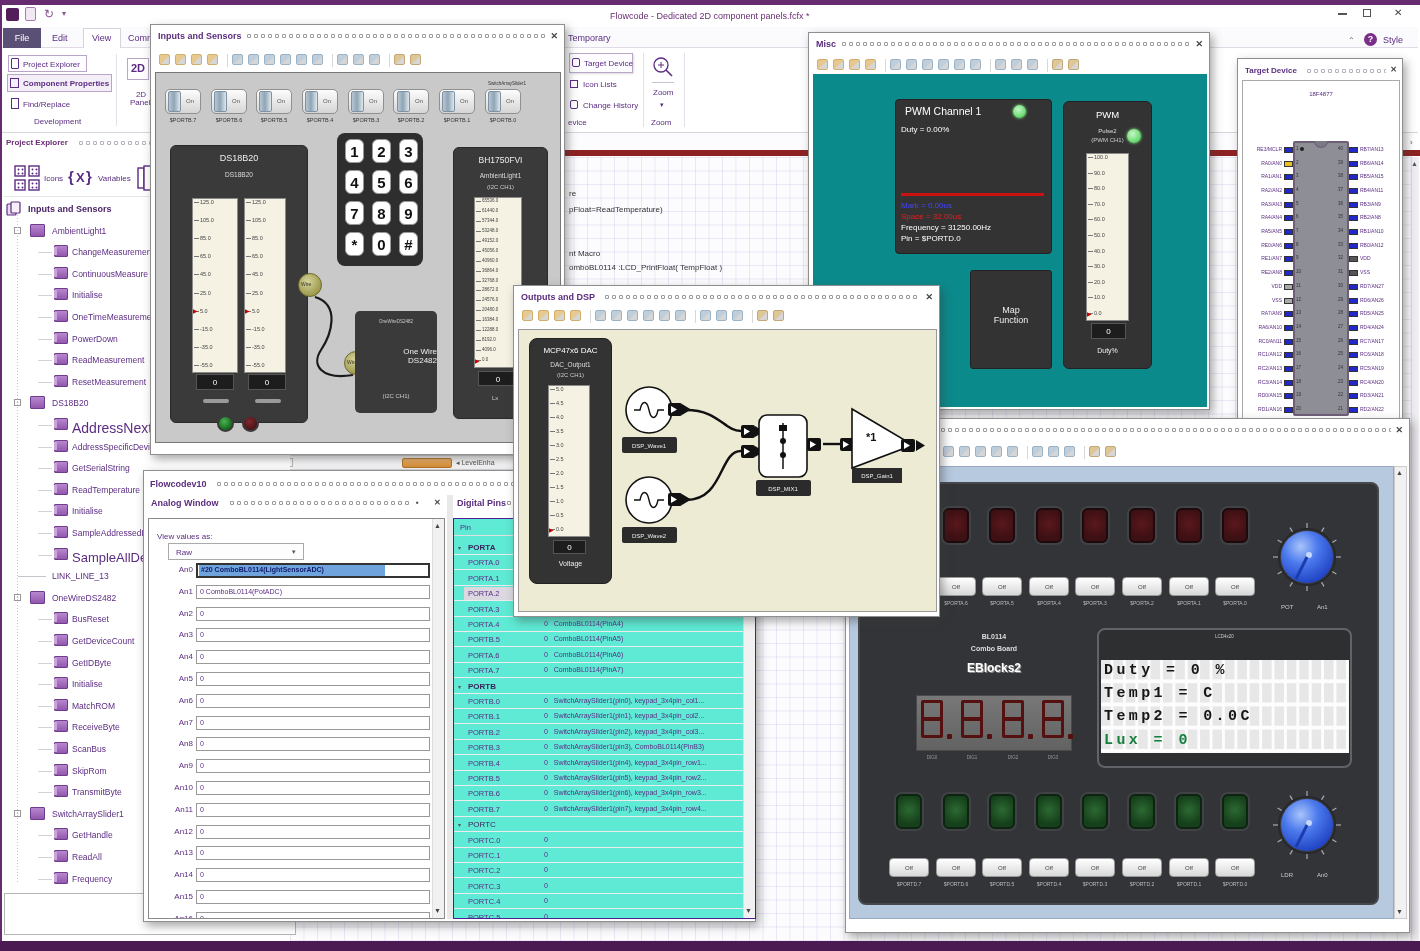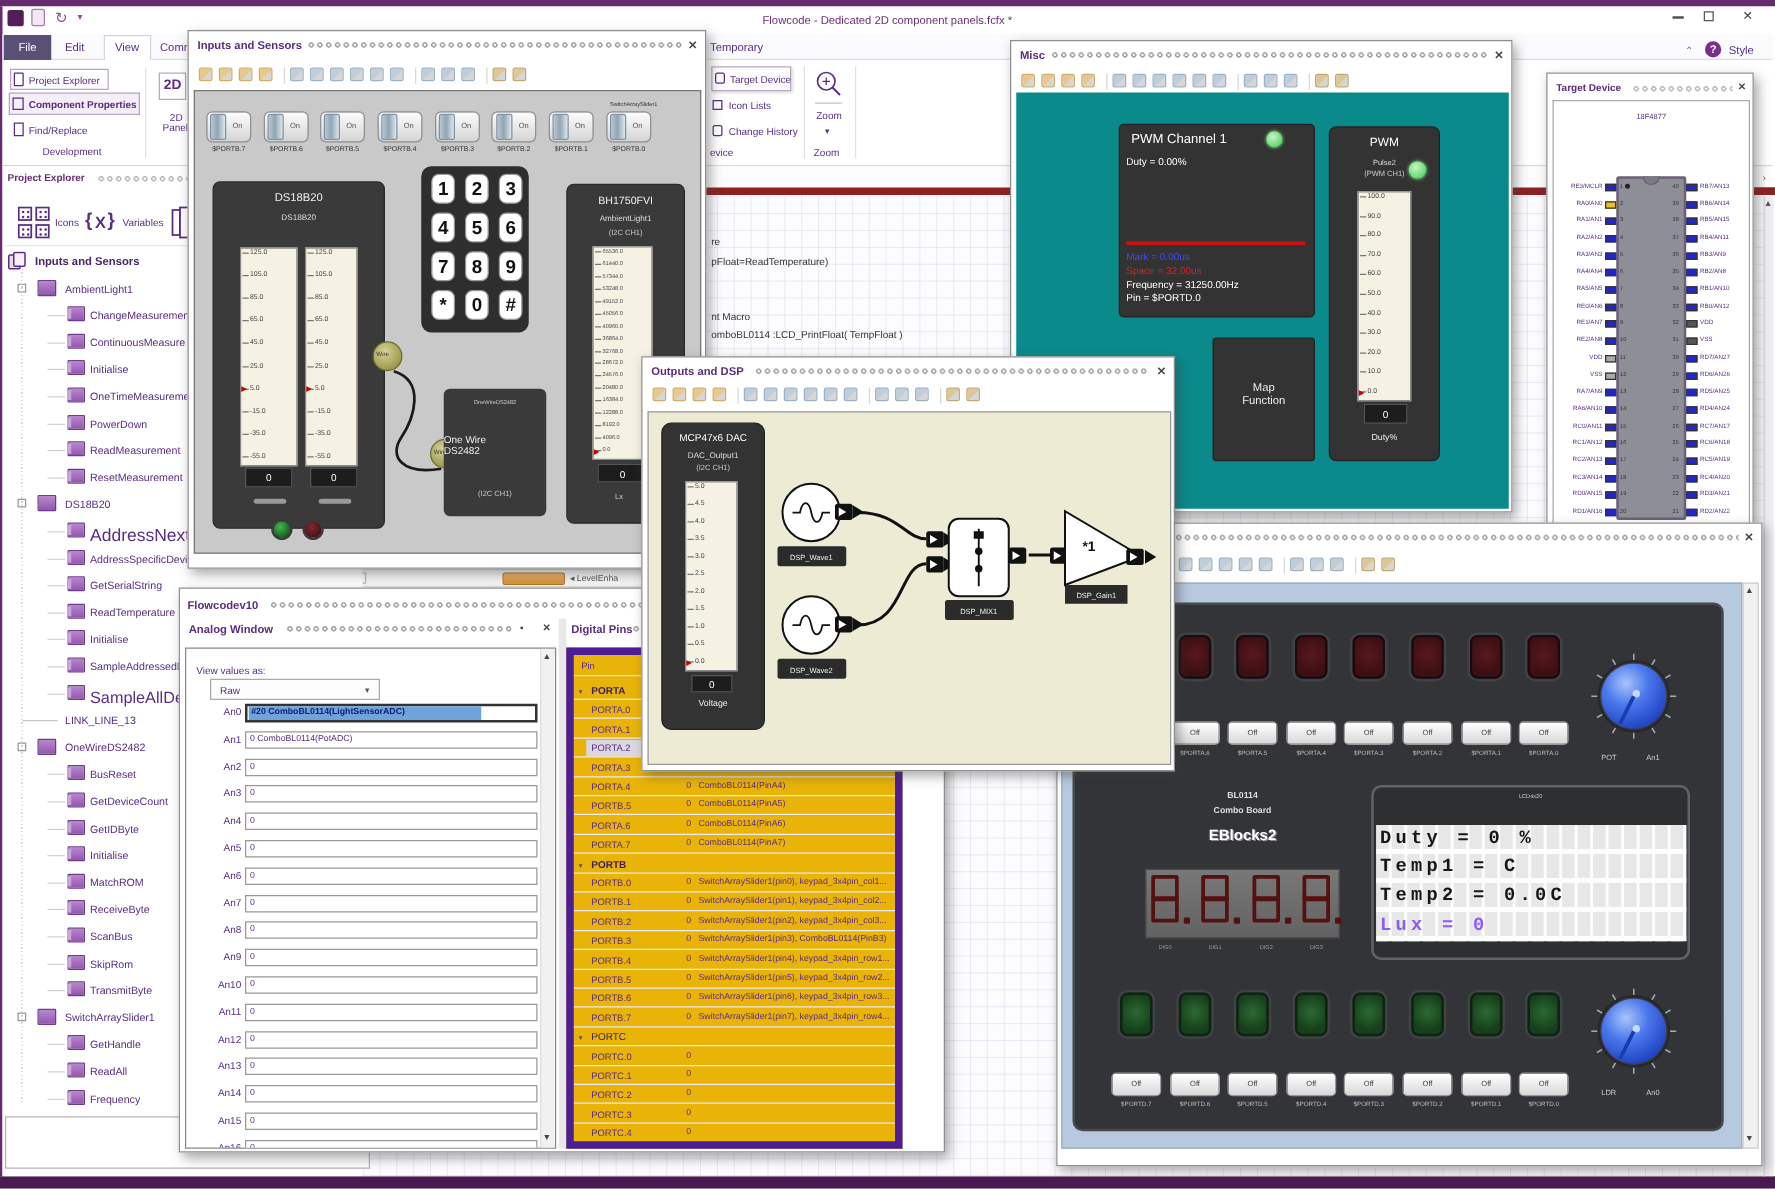--- a/index.html
+++ b/index.html
@@ -313,21 +313,21 @@
     <div class="abs" style="left:248px;top:207px;width:19px;height:24px;background:#fff;border:1px solid #999;border-radius:6px;font-size:15px;font-weight:bold;color:#111;text-align:center;line-height:23px">#</div>
     <svg class="abs" style="left:140px;top:240px" width="130" height="160" viewBox="0 0 130 160">
 <path d="M 24 32 C 50 40 40 70 30 85 C 20 100 30 115 62 110" fill="none" stroke="#1a1a1a" stroke-width="2.2"></path>
     </svg>
     <div class="abs" style="left:147px;top:248px;width:24px;height:24px;border-radius:50%;background:radial-gradient(circle at 40% 35%,#d6d49a,#9a9648 75%);border:1px solid #6e6a30"></div>
     <div class="abs" style="left:150px;top:256px;font-size:5px;color:#333">Wire</div>
     <div class="abs" style="left:193px;top:326px;width:24px;height:24px;border-radius:50%;background:radial-gradient(circle at 40% 35%,#d6d49a,#9a9648 75%);border:1px solid #6e6a30"></div>
     <div class="abs" style="left:196px;top:334px;font-size:5px;color:#333">Wire</div>
     <div class="abs" style="left:204px;top:286px;width:82px;height:102px;background:#3a3a3a;border-radius:5px"></div>
     <div class="abs" style="left:204px;top:294px;width:82px;text-align:center;font-size:4.5px;color:#ccc">OneWireDS2482</div>
-    <div class="abs" style="left:204px;top:322px;width:82px;text-align:left;font-size:8px;color:#eee">One Wire<br>DS2482</div>
+    <div class="abs" style="left:204px;top:322px;width:82px;text-align:right;font-size:8px;color:#eee">One Wire<br>DS2482</div>
     <div class="abs" style="left:204px;top:368px;width:82px;text-align:center;font-size:6px;color:#ccc">(I2C CH1)</div>
     <div class="abs" style="left:302px;top:122px;width:95px;height:272px;background:#3a3a3a;border-radius:6px;border:1px solid #2a2a2a"></div>
     <div class="abs" style="left:302px;top:130px;width:95px;text-align:center;font-size:8.5px;color:#eee">BH1750FVI</div>
     <div class="abs" style="left:302px;top:147px;width:95px;text-align:center;font-size:6.5px;color:#ddd">AmbientLight1</div>
     <div class="abs" style="left:302px;top:159px;width:95px;text-align:center;font-size:6px;color:#ccc">(I2C CH1)</div>
     <div class="abs" style="left:323px;top:172px;width:48px;height:171px;background:#f5f2e4;border:1px solid #8a8a8a"></div>
     <div class="abs" style="left:325px;top:176.0px;width:5px;height:1px;background:#777"></div>
     <div class="abs" style="left:331px;top:173.0px;font-size:4.5px;color:#444">65536.0</div>
     <div class="abs" style="left:325px;top:185.9px;width:5px;height:1px;background:#777"></div>
     <div class="abs" style="left:331px;top:182.9px;font-size:4.5px;color:#444">61440.0</div>
@@ -622,21 +622,21 @@
       <div class="abs" style="left:47px;top:371px;width:234px;height:14px;border:1px solid #999;background:#fff"></div>
       <div class="abs" style="left:51px;top:374px;font-size:7px;color:#5b2c83">0</div>
       <div class="abs" style="left:14px;top:395px;width:30px;text-align:right;font-size:8px;color:#5b2c83">An16</div>
       <div class="abs" style="left:47px;top:393px;width:234px;height:14px;border:1px solid #999;background:#fff"></div>
       <div class="abs" style="left:51px;top:396px;font-size:7px;color:#5b2c83">0</div>
       <div class="abs" style="left:283px;top:0px;width:13px;height:401px;background:#f1f1f1;border-left:1px solid #ddd"></div>
       <div class="abs" style="left:285px;top:3px;font-size:7px;color:#444">▲</div>
       <div class="abs" style="left:285px;top:388px;font-size:7px;color:#444">▼</div>
     </div>
     <div class="abs" style="left:303px;top:24px;width:6px;height:424px;background:#e8e8e8"></div>
-    <div class="abs" style="left:309px;top:47px;width:269px;height:401px;background:#eab308;border:6px solid #4c1d95;overflow:hidden">
+    <div class="abs" style="left:309px;top:47px;width:303px;height:401px;background:#5eead4;border:1px solid #4c1d95;overflow:hidden">
       <div class="abs" style="left:6px;top:4px;font-size:7.5px;color:#5b2c83">Pin</div>
       <div class="abs" style="left:0;top:16px;width:290px;height:1px;background:#e0e0e0"></div>
       <div class="abs" style="left:4px;top:25px;font-size:6px;color:#555">▾</div>
       <div class="abs" style="left:14px;top:24px;font-size:8px;font-weight:bold;color:#3d1f5c">PORTA</div>
       <div class="abs" style="left:0;top:35px;width:290px;height:1px;background:#ececec"></div>
       <div class="abs" style="left:14px;top:39px;font-size:7.5px;color:#5b2c83">PORTA.0</div>
       <div class="abs" style="left:0;top:50px;width:290px;height:1px;background:#ececec"></div>
       <div class="abs" style="left:14px;top:55px;font-size:7.5px;color:#5b2c83">PORTA.1</div>
       <div class="abs" style="left:0;top:66px;width:290px;height:1px;background:#ececec"></div>
       <div class="abs" style="left:10px;top:68px;width:50px;height:13px;background:#dcd8e0"></div>
@@ -802,21 +802,21 @@
     <div class="abs" style="left:222px;top:315px;width:5px;height:5px;background:#54100f;border-radius:1px"></div>
     <div class="abs" style="left:192px;top:336px;width:30px;text-align:center;font-size:4.5px;color:#999">DIG3</div>
     <div class="abs" style="left:251px;top:209px;width:255px;height:140px;background:#2d2f31;border:2px solid #606468;border-radius:8px"></div>
     <div class="abs" style="left:251px;top:215px;width:255px;text-align:center;font-size:4.5px;color:#ccc">LCD4x20</div>
     <div class="abs" style="left:255px;top:241px;width:248px;height:93px;background:#fdfdfd;
 background-image:linear-gradient(to bottom,transparent 0 19.2px,#fdfdfd 19.2px 23.2px),linear-gradient(to right,#e7e7e7 0 10px,transparent 10px 12.4px);
 background-size:12.4px 23.2px"></div>
     <div class="abs" style="left:258px;top:243px;font-family:'Liberation Mono',monospace;font-size:15px;font-weight:bold;letter-spacing:3.4px;color:#161616">Duty = 0 %</div>
     <div class="abs" style="left:258px;top:266px;font-family:'Liberation Mono',monospace;font-size:15px;font-weight:bold;letter-spacing:3.4px;color:#161616">Temp1 = C</div>
     <div class="abs" style="left:258px;top:289px;font-family:'Liberation Mono',monospace;font-size:15px;font-weight:bold;letter-spacing:3.4px;color:#161616">Temp2 = 0.0C</div>
-    <div class="abs" style="left:258px;top:313px;font-family:'Liberation Mono',monospace;font-size:15px;font-weight:bold;letter-spacing:3.4px;color:#8b5cf6">Lux = 0</div>
+    <div class="abs" style="left:258px;top:313px;font-family:'Liberation Mono',monospace;font-size:15px;font-weight:bold;letter-spacing:3.4px;color:#15803d">Lux = 0</div>
     <svg class="abs" style="left:425px;top:102px" width="72" height="72" viewBox="0 0 72 72">
 <g stroke="#a6abb1" stroke-width="1.2">
         <line x1="65.0" y1="36.0" x2="70.0" y2="36.0"></line>
         <line x1="61.1" y1="50.5" x2="65.4" y2="53.0"></line>
         <line x1="50.5" y1="61.1" x2="53.0" y2="65.4"></line>
         <line x1="36.0" y1="65.0" x2="36.0" y2="70.0"></line>
         <line x1="21.5" y1="61.1" x2="19.0" y2="65.4"></line>
         <line x1="10.9" y1="50.5" x2="6.6" y2="53.0"></line>
         <line x1="7.0" y1="36.0" x2="2.0" y2="36.0"></line>
         <line x1="10.9" y1="21.5" x2="6.6" y2="19.0"></line>

